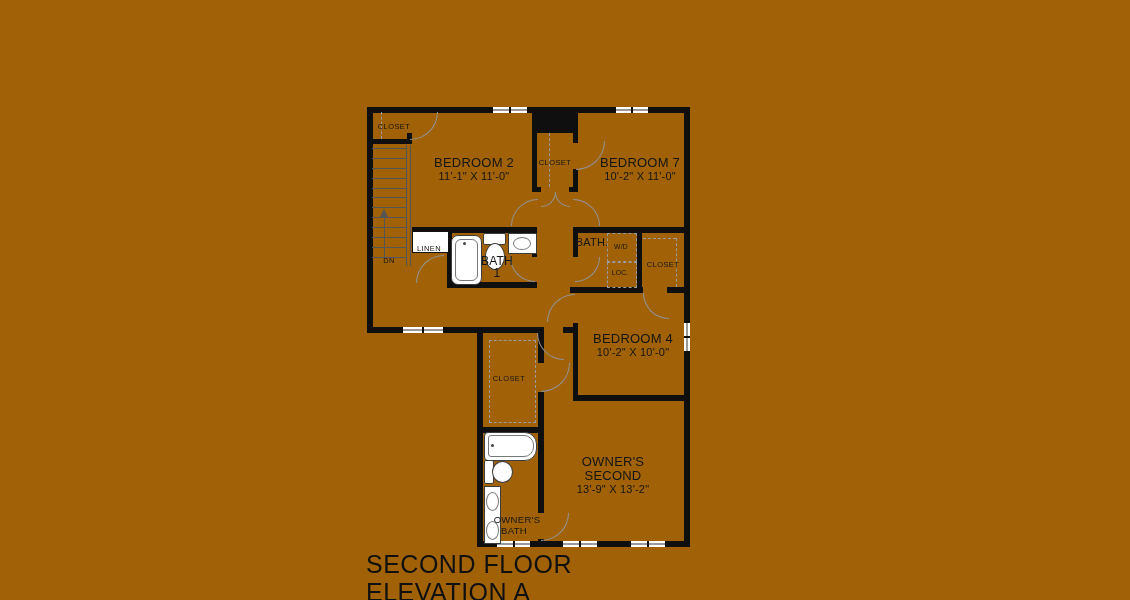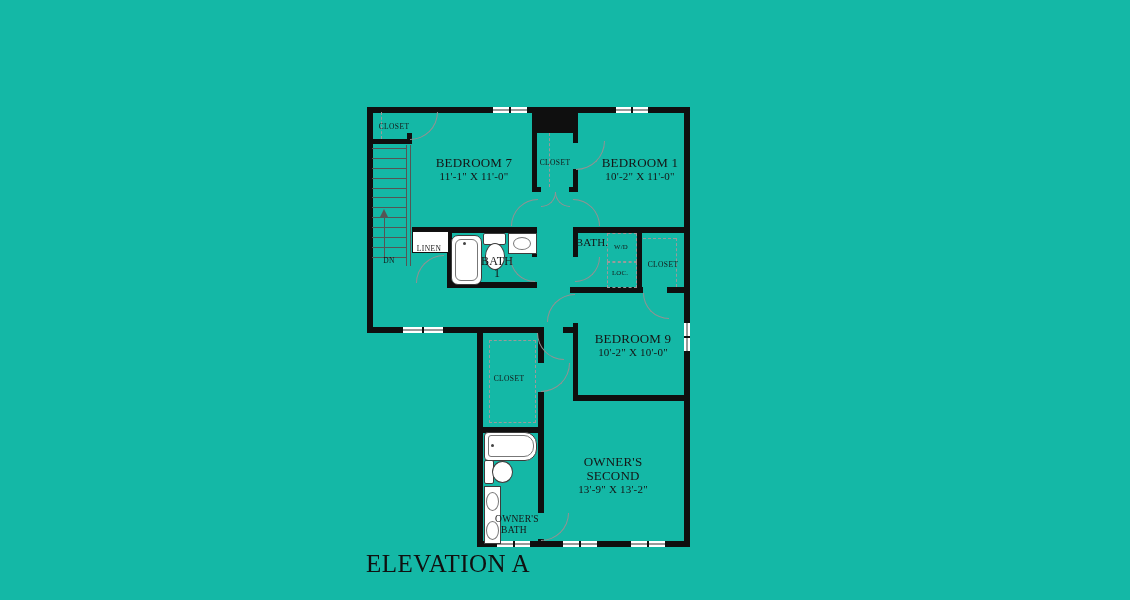--- a/index.html
+++ b/index.html
@@ -1,17 +1,17 @@
 <!DOCTYPE html>
 <html><head>
 <meta charset="utf-8">
 <style>
   html,body{margin:0;padding:0;background:#fff;}
-  #canvas{position:relative;width:1130px;height:600px;background:#14b8a6;overflow:hidden;
-          font-family:Liberation Serif, serif;color:#151515;}
+  #canvas{position:relative;width:1130px;height:600px;background:#a16207;overflow:hidden;
+          font-family:Liberation Sans, sans-serif;color:#151515;}
   .w{position:absolute;background:#0f0f0f;}
   .win{position:absolute;background:#fff;}
   .wl-h{position:absolute;left:0;right:0;top:2px;height:1.5px;background:#9a9a9a;}
   .wl-v{position:absolute;top:0;bottom:0;left:2px;width:1.5px;background:#9a9a9a;}
   .tick-h{position:absolute;top:0;height:6px;width:2px;background:#0f0f0f;}
   .tick-v{position:absolute;left:0;width:6px;height:2px;background:#0f0f0f;}
   .arc{position:absolute;border:0 solid #929292;}
   .arc-se{border-right-width:1.5px;border-bottom-width:1.5px;border-bottom-right-radius:100% 100%;}
   .arc-sw{border-left-width:1.5px;border-bottom-width:1.5px;border-bottom-left-radius:100% 100%;}
   .arc-nw{border-left-width:1.5px;border-top-width:1.5px;border-top-left-radius:100% 100%;}
@@ -148,39 +148,40 @@
   <div style="position:absolute;left:491px;top:444px;width:3px;height:3px;background:#444;border-radius:50%"></div>
   <div class="fx" style="left:484px;top:460px;width:8px;height:22px;border-radius:2px"></div>
   <div class="fx" style="left:492px;top:461px;width:19px;height:20px;border-radius:50%"></div>
   <div class="fx" style="left:484px;top:486px;width:15px;height:56px"></div>
   <div class="fx thin" style="left:486px;top:492px;width:11px;height:17px;border-radius:50%"></div>
   <div class="fx thin" style="left:486px;top:521px;width:11px;height:17px;border-radius:50%"></div>
 
   <div style="position:absolute;left:412px;top:231px;width:35px;height:20px;border:1.5px solid #111;background:#fff"></div>
 
   <div class="lbl f8" style="left:394px;top:122px">CLOSET</div>
-  <div class="lbl f13" style="left:474px;top:155px">BEDROOM 7</div>
+  <div class="lbl f13" style="left:474px;top:155px">BEDROOM 2</div>
   <div class="lbl f11" style="left:474px;top:170px">11'-1" X 11'-0"</div>
   <div class="lbl f8" style="left:555px;top:158px">CLOSET</div>
-  <div class="lbl f13" style="left:640px;top:155px">BEDROOM 1</div>
+  <div class="lbl f13" style="left:640px;top:155px">BEDROOM 7</div>
   <div class="lbl f11" style="left:640px;top:170px">10'-2" X 11'-0"</div>
   <div class="lbl f8" style="left:429px;top:244px">LINEN</div>
   <div class="lbl f12" style="left:497px;top:254px">BATH</div>
   <div class="lbl f12" style="left:497px;top:266px">1</div>
   <div class="lbl f11" style="left:592px;top:236px">BATH.</div>
   <div class="lbl f7" style="left:621px;top:243px">W/D</div>
   <div class="lbl f7" style="left:620px;top:269px">LOC.</div>
   <div class="lbl f8" style="left:663px;top:260px">CLOSET</div>
-  <div class="lbl f13" style="left:633px;top:331px">BEDROOM 9</div>
+  <div class="lbl f13" style="left:633px;top:331px">BEDROOM 4</div>
   <div class="lbl f11" style="left:633px;top:346px">10'-2" X 10'-0"</div>
   <div class="lbl f8" style="left:509px;top:374px">CLOSET</div>
   <div class="lbl f13" style="left:613px;top:454px">OWNER'S</div>
   <div class="lbl f13" style="left:613px;top:468px">SECOND</div>
   <div class="lbl f11" style="left:613px;top:483px">13'-9" X 13'-2"</div>
   <div class="lbl f9" style="left:517px;top:514px">OWNER'S</div>
   <div class="lbl f9" style="left:514px;top:525px">BATH</div>
   <div class="lbl f8" style="left:389px;top:256px">DN</div>
 
   <div id="title">
+    <div>SECOND FLOOR</div>
     <div>ELEVATION A</div>
   </div>
 
 </div>
 
 </body></html>

